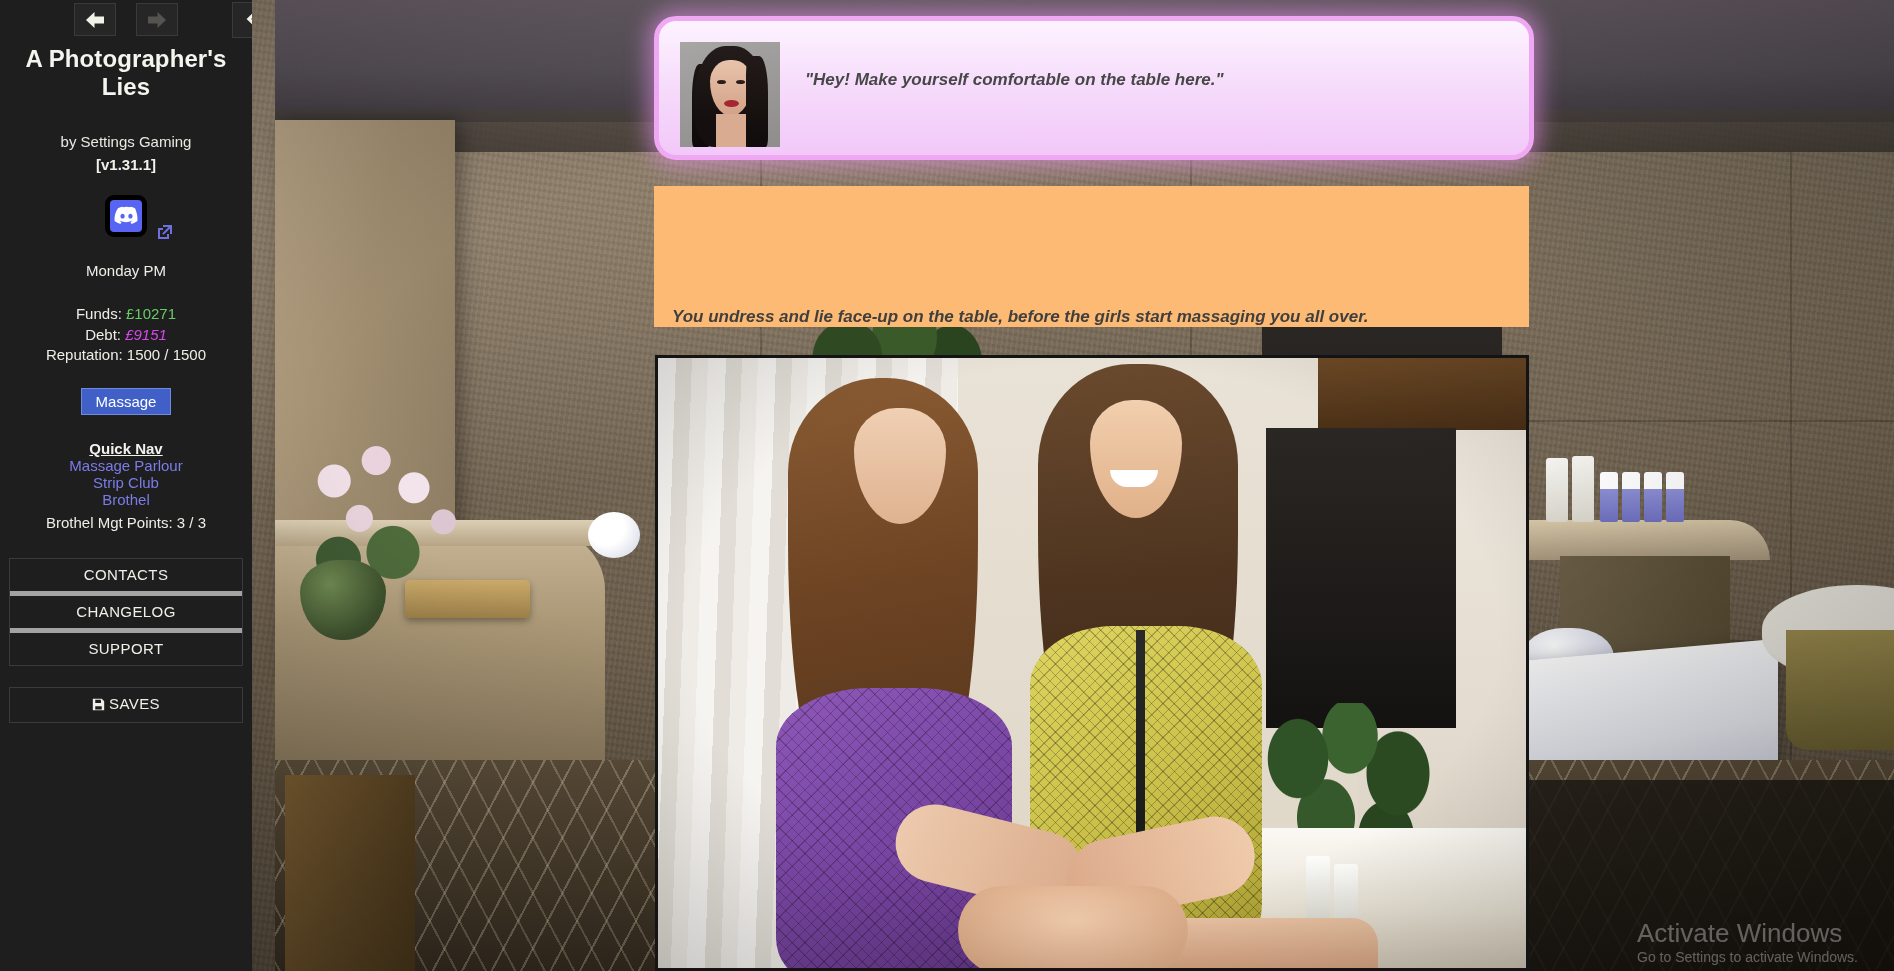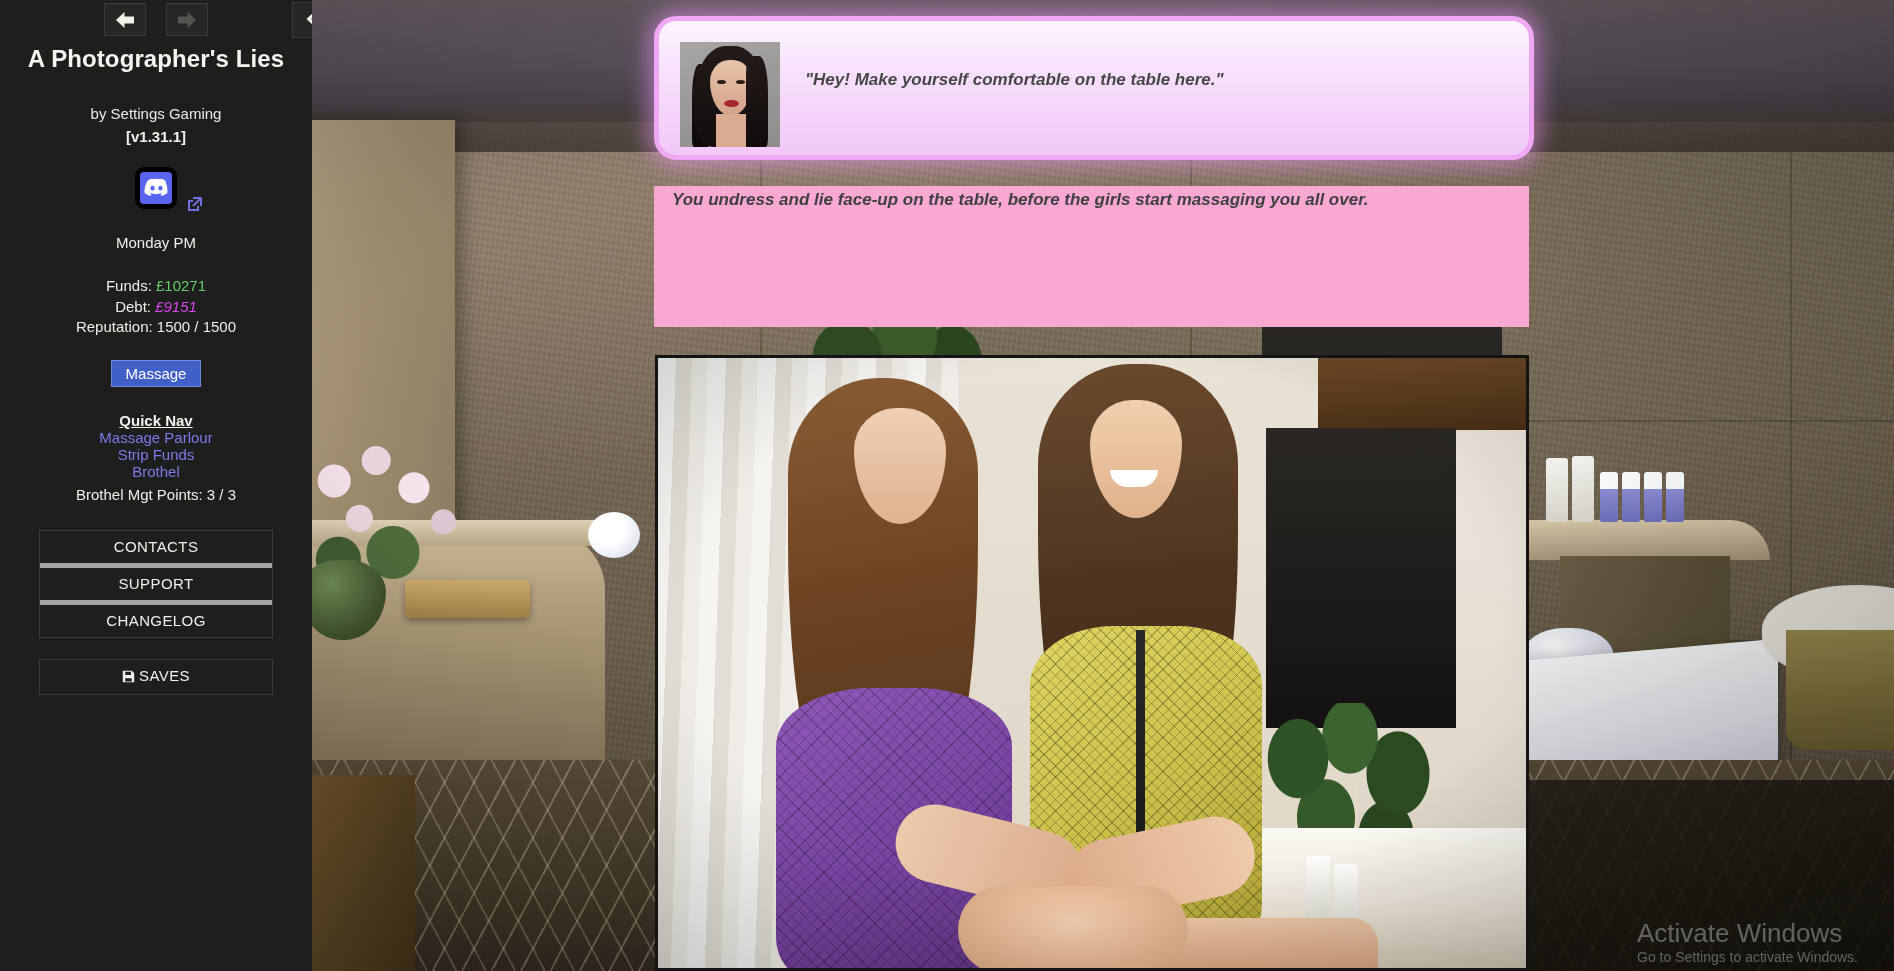--- a/index.html
+++ b/index.html
@@ -183,21 +183,21 @@
   }
   .scene-vignette {
     position:absolute; inset:0;
     background:radial-gradient(ellipse 80% 70% at 50% 42%, rgba(0,0,0,0) 40%, rgba(0,0,0,.35) 100%);
     pointer-events:none;
   }
 
   
   .sidebar {
     position:absolute; left:0; top:0;
-    width:312px; height:971px;
+    width:252px; height:971px;
     background:#1e1e1e;
     color:#eee;
     text-align:center;
     font-size:15px;
     z-index:20;
     overflow:hidden;
   }
   .nav-arrows {
     position:relative;
     height:38px;
@@ -366,23 +366,23 @@
     font-weight:bold;
     font-style:italic;
     color:#474747;
     line-height:1.35;
   }
 
   .narration-box {
     position:absolute;
     left:654px; top:186px;
     width:875px; height:141px;
-    background:#f9a8d4;
+    background:#fdba74;
     z-index:10;
-    display:flex; align-items:flex-start;
+    display:flex; align-items:flex-end;
   }
   .narration-text {
     margin-left:18px;
     margin-top:4px;
     font-size:17px;
     font-weight:bold;
     font-style:italic;
     color:#3f3f3f;
   }
 
@@ -626,28 +626,28 @@
         <span>Debt:</span>
         <span class="stat-val-debt">£9151</span>
       </div>
       <div>Reputation: 1500 / 1500</div>
     </div>
 
     <div><button class="studio-btn">Massage</button></div>
 
     <div class="quicknav-title">Quick Nav</div>
     <a class="quicknav-link">Massage Parlour</a>
-    <a class="quicknav-link">Strip Funds</a>
+    <a class="quicknav-link">Strip Club</a>
     <a class="quicknav-link">Brothel</a>
     <div class="mgt-points">Brothel Mgt Points: 3 / 3</div>
 
     <div class="menu-group">
       <div class="menu-item">CONTACTS</div>
+      <div class="menu-item">CHANGELOG</div>
       <div class="menu-item">SUPPORT</div>
-      <div class="menu-item">CHANGELOG</div>
     </div>
 
     <div class="menu-group" style="margin-top:21px;">
       <div class="menu-item">
         <span class="mi-icon">
           <svg width="13" height="13" viewBox="0 0 16 16">
               <path fill="#f0f0ea" d="M1 1h11l3 3v11H1V1Zm3 1v4h7V2H4Zm0 8v4h8v-4H4Z"></path>
             </svg>
         </span><span>SAVES</span>
       </div>

